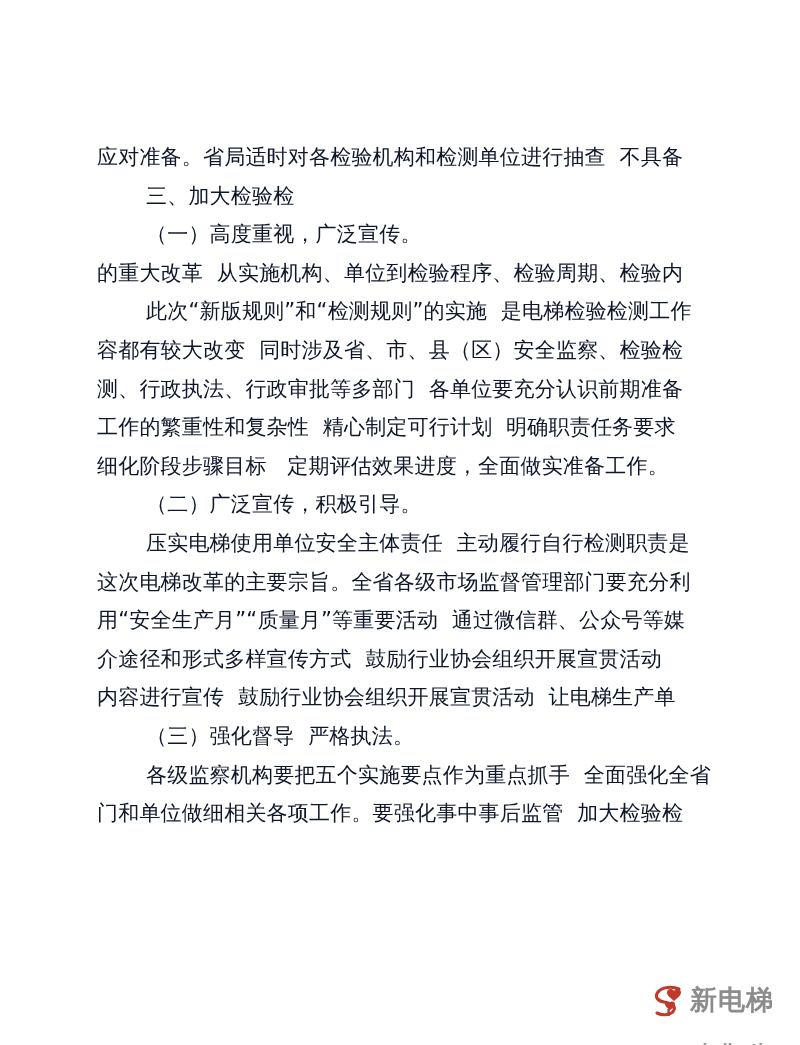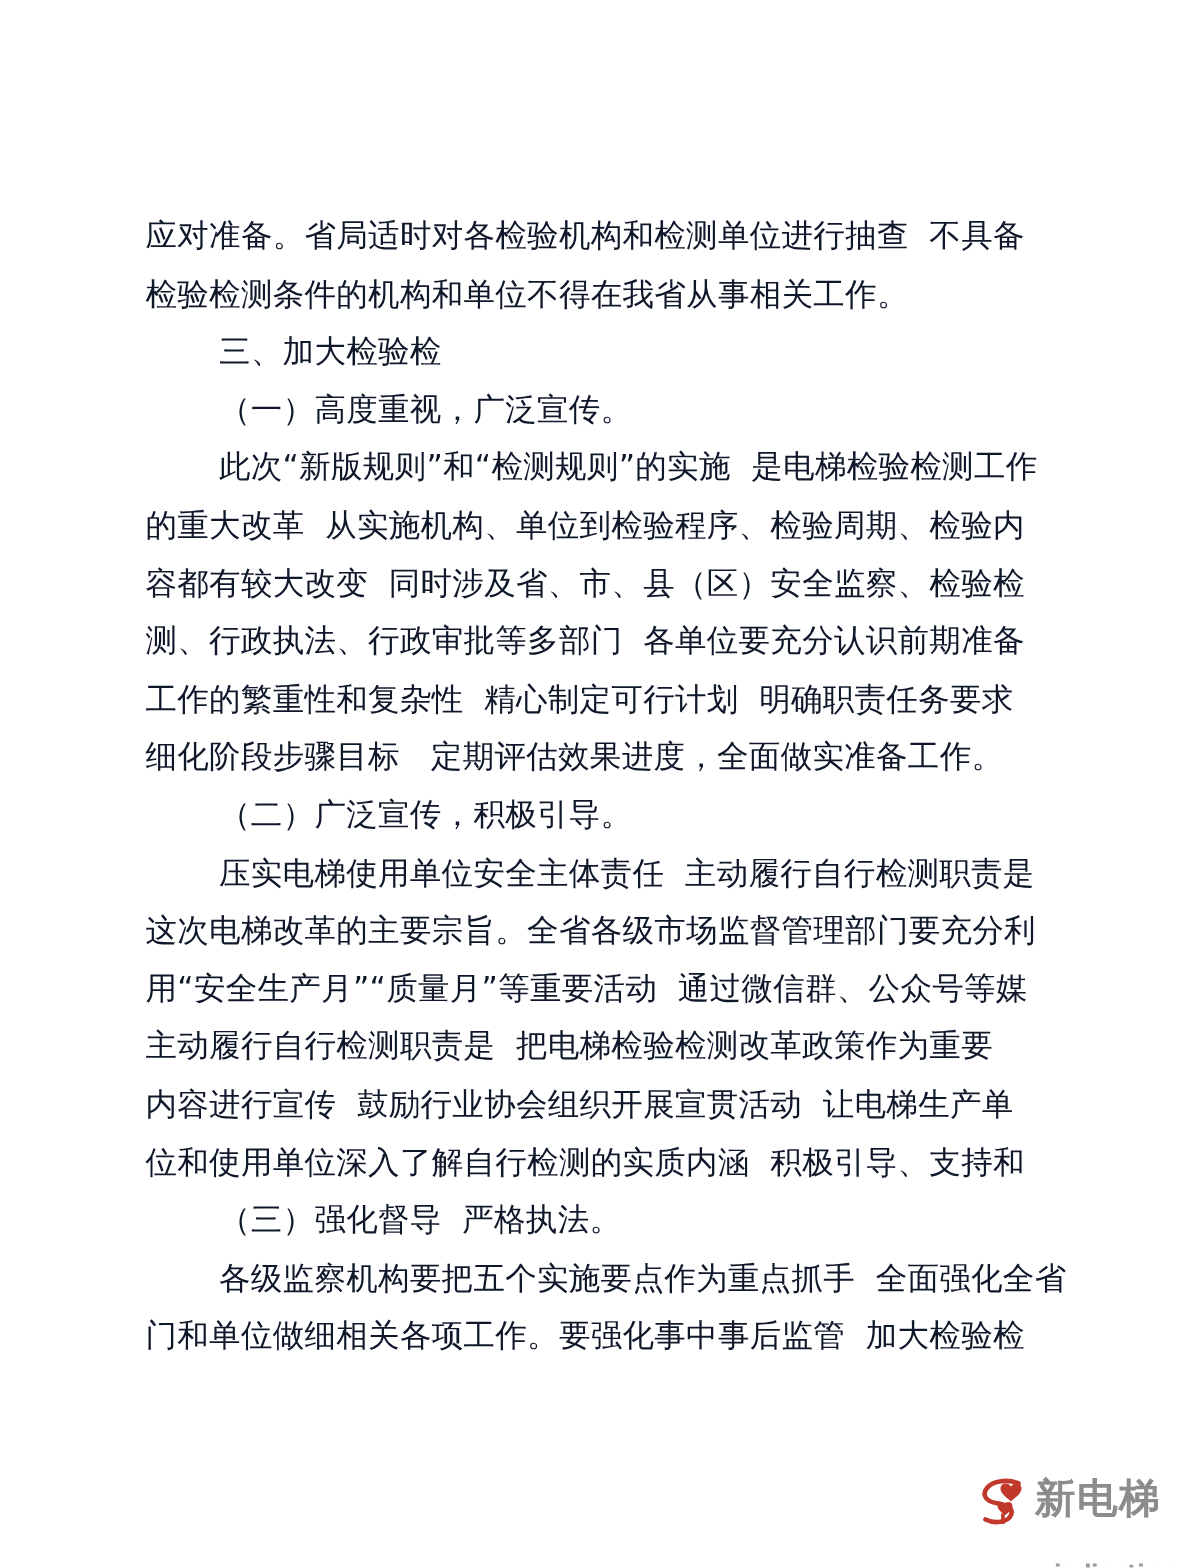--- a/index.html
+++ b/index.html
@@ -72,36 +72,34 @@
     height: 34px;
   }
 </style>
 </head>
 <body>
 
 <div class="page">
 
   <div class="doc-body">
     <div class="line">应对准备。省局适时对各检验机构和检测单位进行抽查  不具备</div>
-    <div class="line">检验检测条件的机构和单位不得在我省从事相关工作。</div>
     <div class="line heading-line">三、加大检验检</div>
     <div class="line heading-line">（一）高度重视，广泛宣传。</div>
+    <div class="line">的重大改革  从实施机构、单位到检验程序、检验周期、检验内</div>
     <div class="line para-first">此次“新版规则”和“检测规则”的实施  是电梯检验检测工作</div>
-    <div class="line">的重大改革  从实施机构、单位到检验程序、检验周期、检验内</div>
     <div class="line">容都有较大改变  同时涉及省、市、县（区）安全监察、检验检</div>
     <div class="line">测、行政执法、行政审批等多部门  各单位要充分认识前期准备</div>
     <div class="line">工作的繁重性和复杂性  精心制定可行计划  明确职责任务要求</div>
     <div class="line">细化阶段步骤目标   定期评估效果进度，全面做实准备工作。</div>
     <div class="line heading-line">（二）广泛宣传，积极引导。</div>
     <div class="line para-first">压实电梯使用单位安全主体责任  主动履行自行检测职责是</div>
     <div class="line">这次电梯改革的主要宗旨。全省各级市场监督管理部门要充分利</div>
     <div class="line">用“安全生产月”“质量月”等重要活动  通过微信群、公众号等媒</div>
-    <div class="line">主动履行自行检测职责是  把电梯检验检测改革政策作为重要</div>
+    <div class="line">介途径和形式多样宣传方式  鼓励行业协会组织开展宣贯活动</div>
     <div class="line">内容进行宣传  鼓励行业协会组织开展宣贯活动  让电梯生产单</div>
-    <div class="line">位和使用单位深入了解自行检测的实质内涵  积极引导、支持和</div>
     <div class="line heading-line">（三）强化督导  严格执法。</div>
     <div class="line para-first">各级监察机构要把五个实施要点作为重点抓手  全面强化全省</div>
     <div class="line">门和单位做细相关各项工作。要强化事中事后监管  加大检验检</div>
   </div>
 
   <svg class="wm-mark" viewBox="0 0 38 34" aria-hidden="true">
     <path d="M27 4 C20 1, 10 2, 6 7 C2 12, 6 16, 12 17 C18 18, 24 20, 22 25 C20 30, 11 31, 5 28" fill="none" stroke="#c0392b" stroke-width="3.1" stroke-linecap="round"></path>
     <path d="M22 6 C24 3, 29 3.5, 29 7.5 C29 11, 24 14, 22 16 C20 14, 15 11, 15 7.5 C15 3.5, 20 3, 22 6 Z" fill="#c0392b"></path>
     <path d="M17 18 C19 15.5, 23 16, 23 19 C23 21.5, 19.5 23.8, 18 25.3 C16.5 23.8, 13 21.5, 13 19 C13 16, 15 15.5, 17 18 Z" fill="#c0392b"></path>
     <rect x="15.4" y="24" width="2.4" height="7" fill="#c0392b"></rect>

